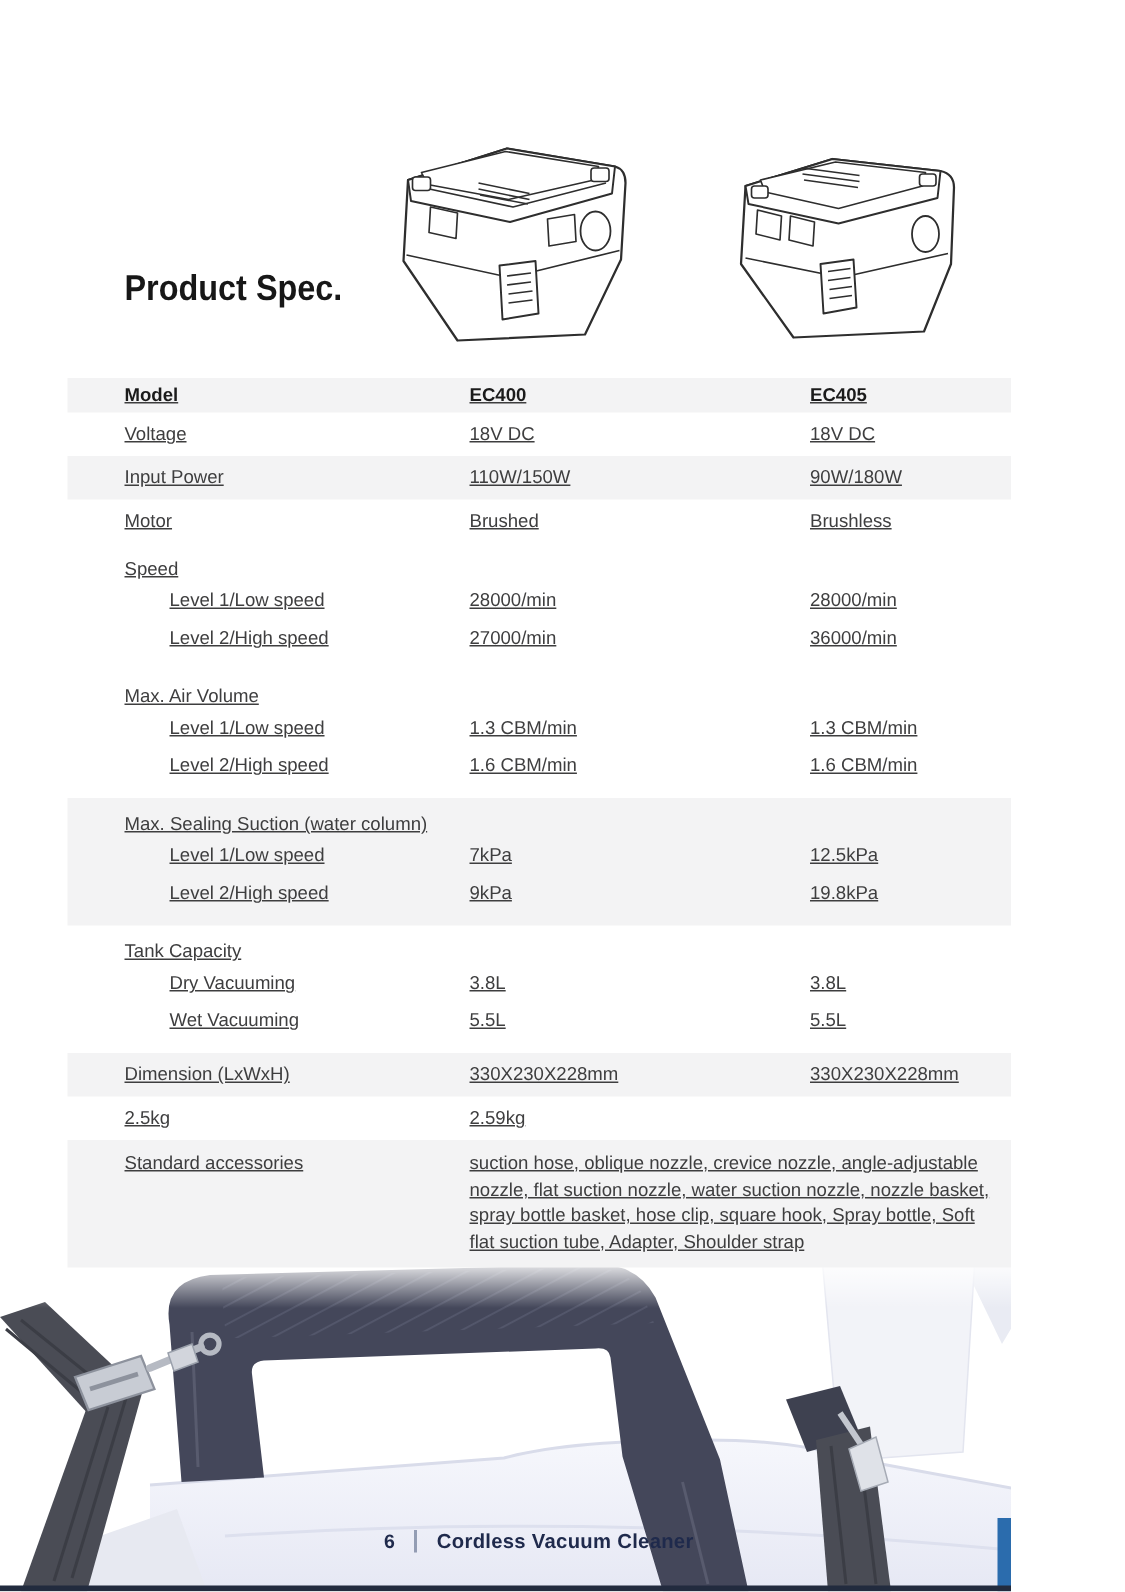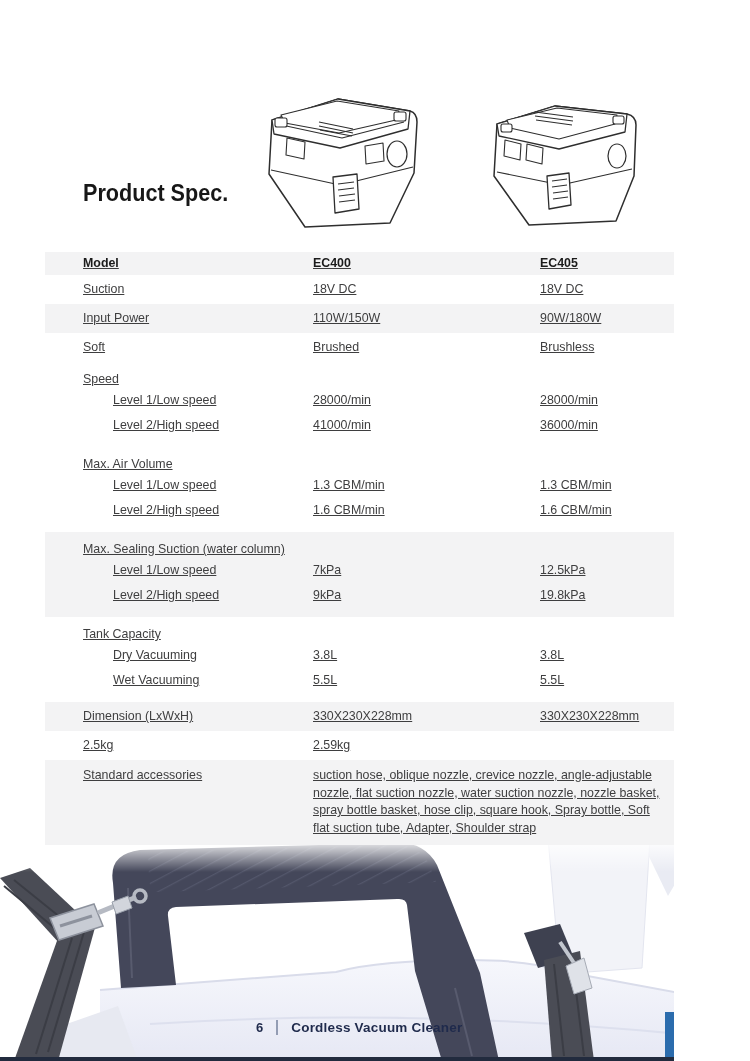--- a/index.html
+++ b/index.html
@@ -103,44 +103,44 @@
     </g>
   </svg>
 
   <div class="spec" id="spec-table">
       <div class="trow header band">
         <div class="cell label bold">Model</div>
         <div class="cell val bold">EC400</div>
         <div class="cell val bold">EC405</div>
       </div>
       <div class="trow row">
-        <div class="cell label">Suction</div>
+        <div class="cell label">Voltage</div>
         <div class="cell val">18V DC</div>
         <div class="cell val">18V DC</div>
       </div>
       <div class="trow row band">
         <div class="cell label">Input Power</div>
         <div class="cell val">110W/150W</div>
         <div class="cell val">90W/180W</div>
       </div>
       <div class="trow row">
-        <div class="cell label">Soft</div>
+        <div class="cell label">Motor</div>
         <div class="cell val">Brushed</div>
         <div class="cell val">Brushless</div>
       </div>
       <div class="tgroup">
         <div class="cell label group-label">Speed</div>
         <div class="trow sub">
           <div class="cell label sub-label">Level 1/Low speed</div>
           <div class="cell val">28000/min</div>
           <div class="cell val">28000/min</div>
         </div>
         <div class="trow sub">
           <div class="cell label sub-label">Level 2/High speed</div>
-          <div class="cell val">41000/min</div>
+          <div class="cell val">27000/min</div>
           <div class="cell val">36000/min</div>
         </div>
       </div>
       <div class="tgroup">
         <div class="cell label group-label">Max. Air Volume</div>
         <div class="trow sub">
           <div class="cell label sub-label">Level 1/Low speed</div>
           <div class="cell val">1.3 CBM/min</div>
           <div class="cell val">1.3 CBM/min</div>
         </div>

